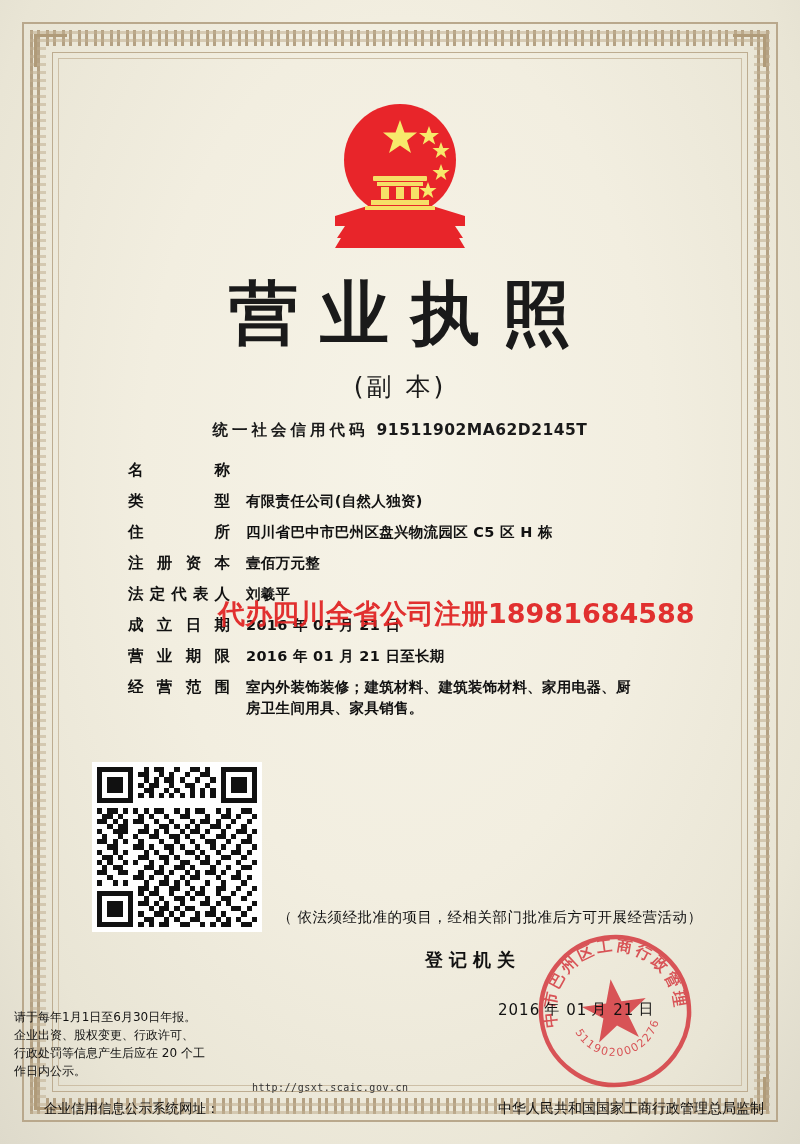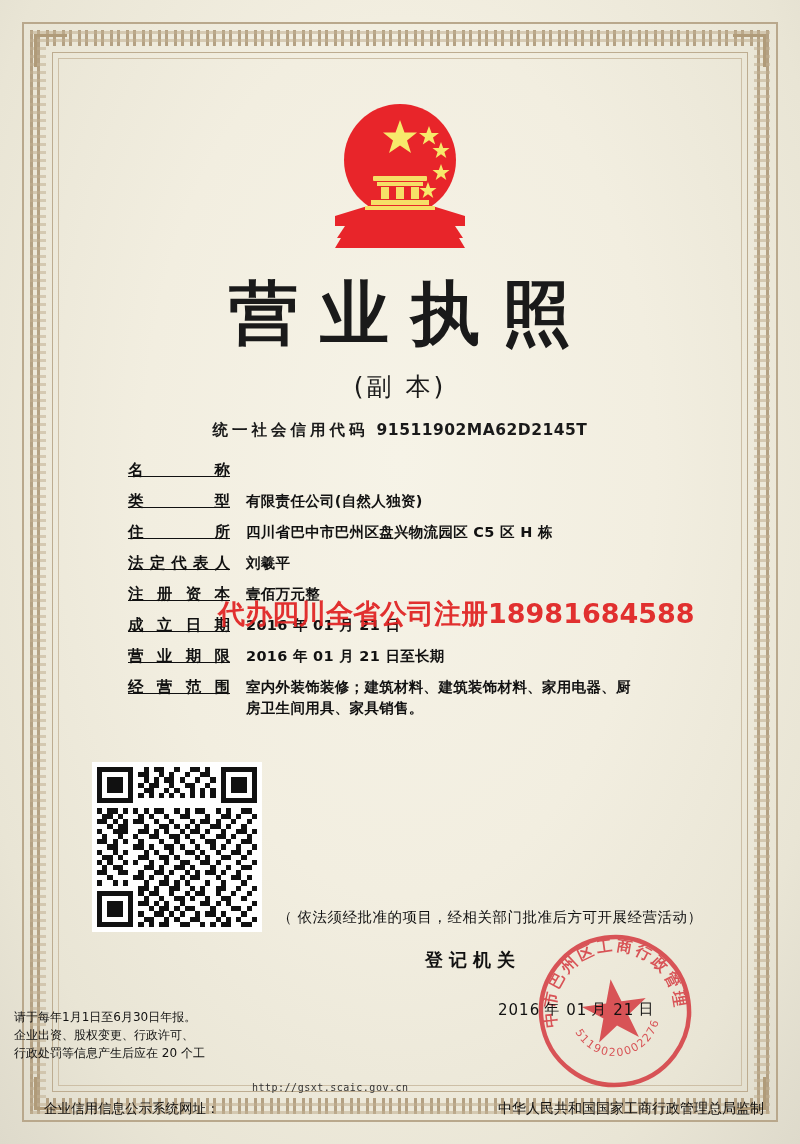--- a/index.html
+++ b/index.html
@@ -136,21 +136,20 @@
     width: 118px;
     flex: 0 0 118px;
     font-family: "DejaVu Sans", sans-serif;
     font-size: 15.5px;
     font-weight: bold;
     color: #111;
     text-align: justify;
     text-align-last: justify;
     padding-right: 16px;
     box-sizing: border-box;
-    text-decoration: underline;
   }
   .field-value {
     font-family: "DejaVu Sans", sans-serif;
     font-size: 14.5px;
     font-weight: bold;
     color: #111;
     line-height: 1.45;
     letter-spacing: .3px;
   }
 
@@ -326,27 +325,27 @@
       <div class="field-label">类型</div>
       <div class="field-value">有限责任公司(自然人独资)</div>
     </div>
 
     <div class="field-row">
       <div class="field-label">住所</div>
       <div class="field-value">四川省巴中市巴州区盘兴物流园区 C5 区 H 栋</div>
     </div>
 
     <div class="field-row">
+      <div class="field-label">注册资本</div>
+      <div class="field-value">壹佰万元整</div>
+    </div>
+
+    <div class="field-row">
       <div class="field-label">法定代表人</div>
       <div class="field-value">刘羲平</div>
-    </div>
-
-    <div class="field-row">
-      <div class="field-label">注册资本</div>
-      <div class="field-value">壹佰万元整</div>
     </div>
 
     <div class="field-row">
       <div class="field-label">成立日期</div>
       <div class="field-value">2016 年 01 月 21 日</div>
     </div>
 
     <div class="field-row">
       <div class="field-label">营业期限</div>
       <div class="field-value">2016 年 01 月 21 日至长期</div>
@@ -672,19 +671,20 @@
     <span class="num">01</span>
     <span class="unit">月</span>
     <span class="num">21</span>
     <span class="unit">日</span>
   </div>
 
   <div class="reminder">
     <div>请于每年1月1日至6月30日年报。</div>
     <div>企业出资、股权变更、行政许可、</div>
     <div>行政处罚等信息产生后应在 20 个工</div>
+    <div>作日内公示。</div>
   </div>
 
   <div class="footer-url">http://gsxt.scaic.gov.cn</div>
   <div class="footer-left">企业信用信息公示系统网址：</div>
   <div class="footer-right">中华人民共和国国家工商行政管理总局监制</div>
 
 </div>
 
 </body></html>

